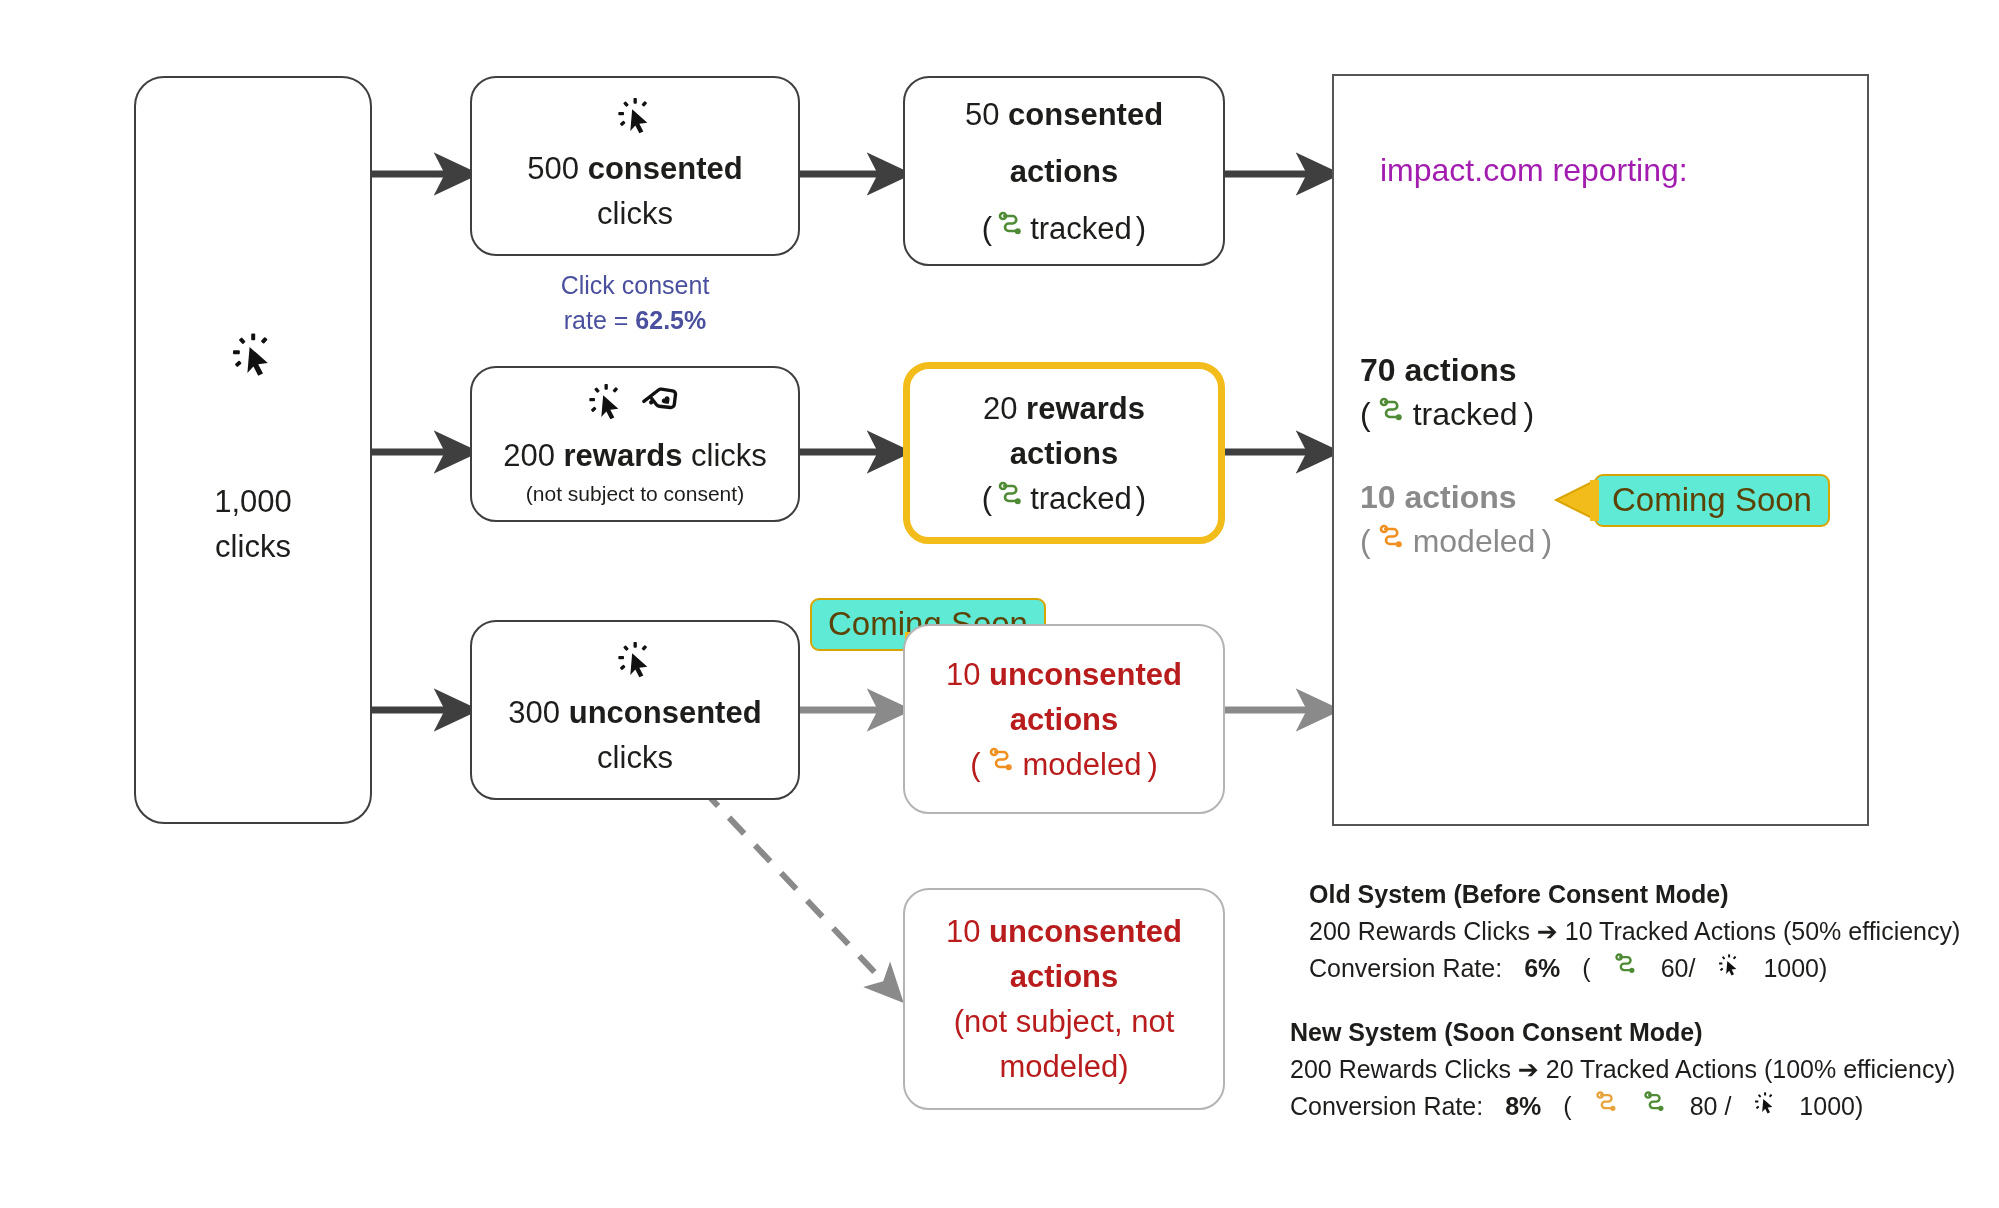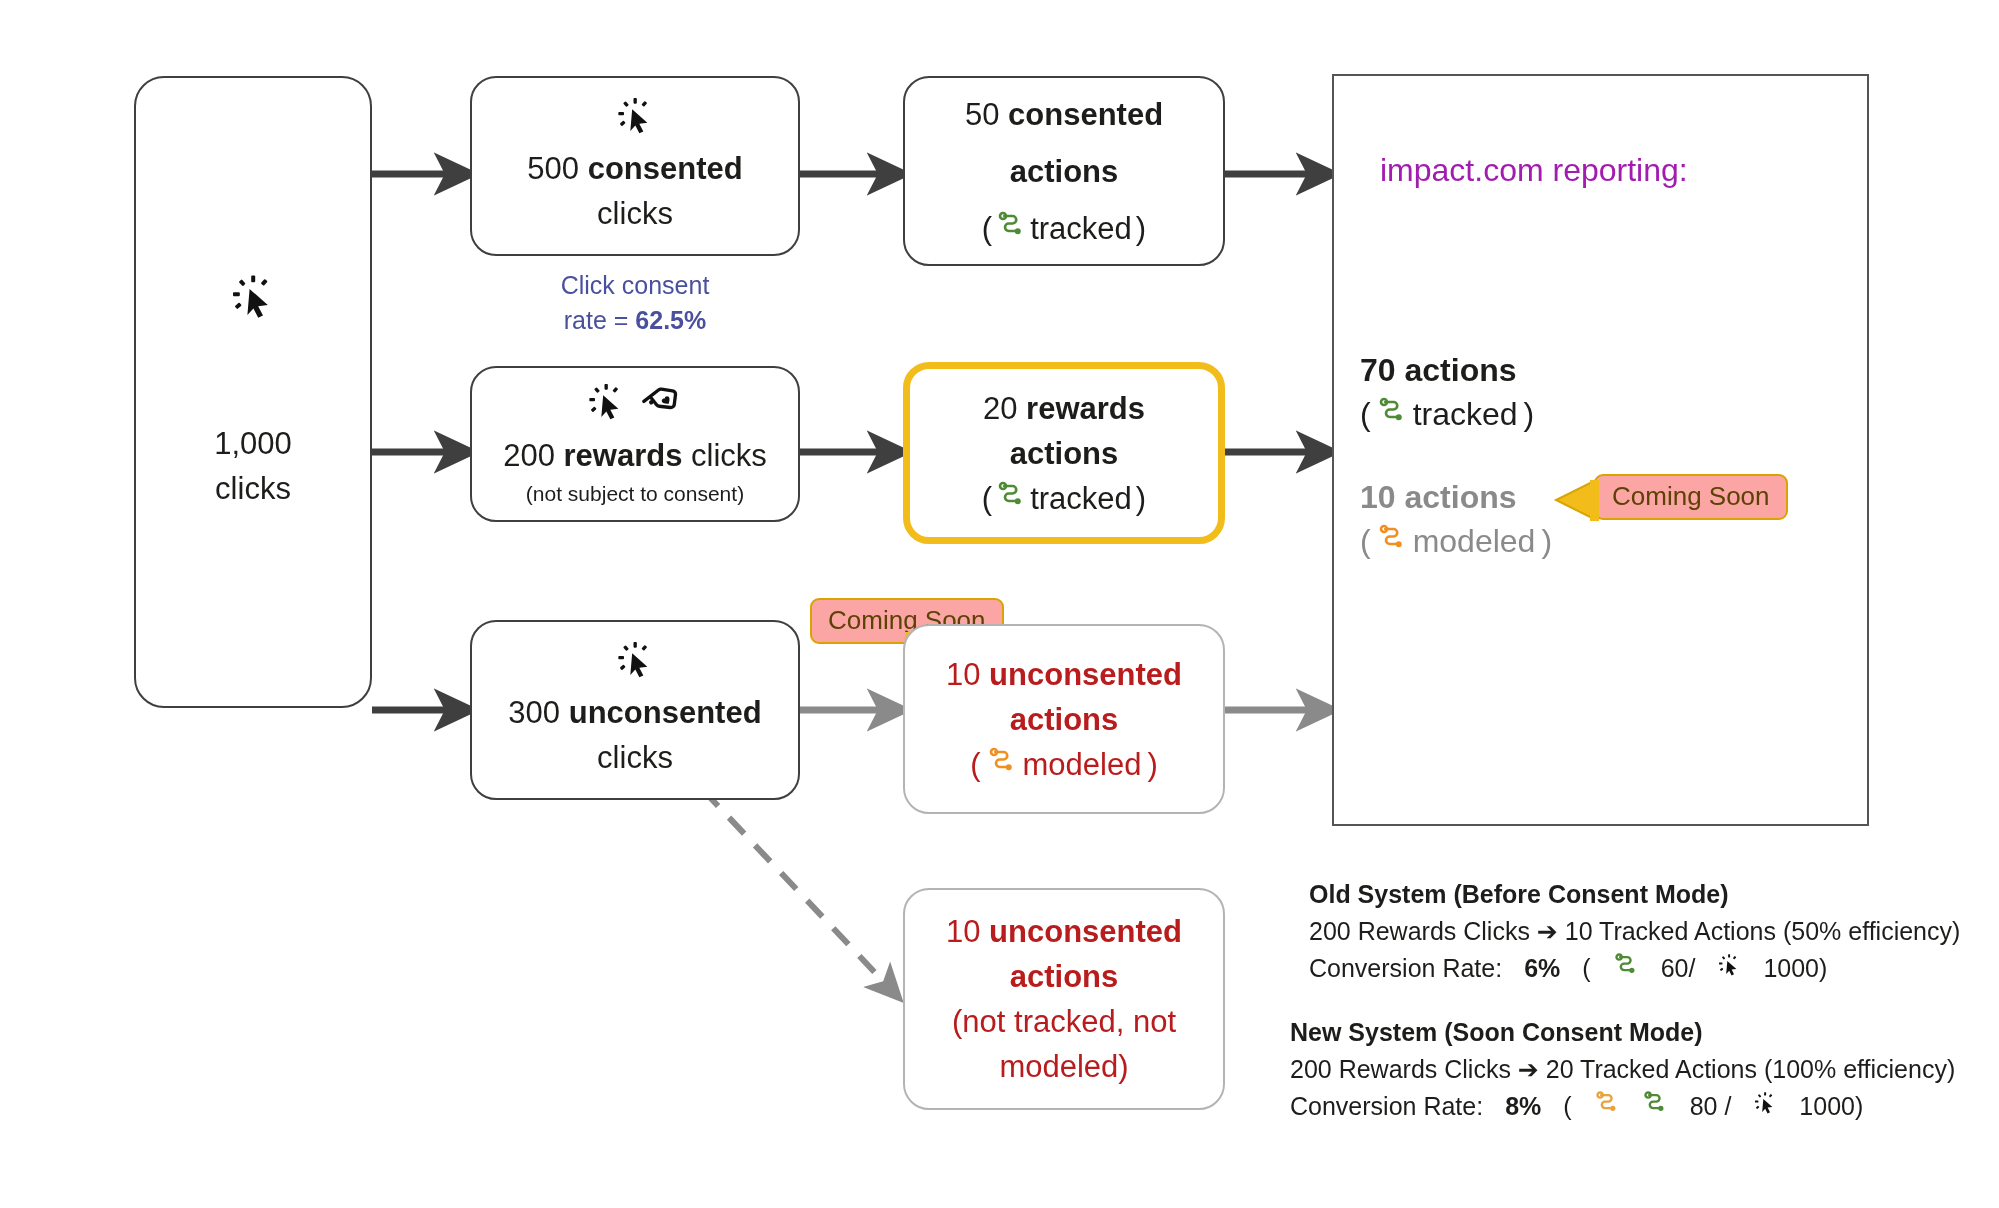--- a/index.html
+++ b/index.html
@@ -19,22 +19,22 @@
   .panel{border:2.5px solid #555;border-radius:0;justify-content:flex-start;align-items:flex-start;}
 
   .big{font-size:31px;line-height:45px;font-weight:400;}
   .big b{font-weight:700;}
   .sub{font-size:21px;line-height:28px;margin-top:2px;}
   .iconrow{display:flex;gap:16px;align-items:center;justify-content:center;margin-bottom:6px;}
 
   .consent-rate{position:absolute;text-align:center;color:#4a4f9e;font-size:25px;line-height:35px;}
   .consent-rate b{font-weight:700;}
 
-  .badge{position:absolute;background:#fca5a5;border:2px solid #d9a400;border-radius:9px;
-         color:#5d4206;font-size:26px;padding:7px 16px 9px 16px;line-height:1;white-space:nowrap;}
+  .badge{position:absolute;background:#5eead4;border:2px solid #d9a400;border-radius:9px;
+         color:#5d4206;font-size:33px;padding:7px 16px 9px 16px;line-height:1;white-space:nowrap;}
 
   .panel-title{position:absolute;font-size:32px;color:#a21caf;}
   .stat{position:absolute;font-size:32px;line-height:44px;}
   .stat .hd{font-weight:700;}
   .stat.grey{color:#8a8a8a;}
   .stat .rowline{display:flex;align-items:center;gap:6px;}
 
   .legend{position:absolute;font-size:25px;line-height:37px;color:#1d1d1b;white-space:nowrap;}
   .legend .ttl{font-weight:700;}
   .legend b{font-weight:700;}
@@ -74,21 +74,21 @@
 
     <line x1="372" y1="710" x2="470" y2="710" stroke="#3f3f3f" stroke-width="7" marker-end="url(#ah-dark)"></line>
 
     <line x1="800" y1="710" x2="903" y2="710" stroke="#8a8a8a" stroke-width="7" marker-end="url(#ah-grey)"></line>
 
     <line x1="1225" y1="710" x2="1332" y2="710" stroke="#8a8a8a" stroke-width="7" marker-end="url(#ah-grey)"></line>
 
     <line x1="703" y1="790" x2="898" y2="997" stroke="#8a8a8a" stroke-width="6" stroke-dasharray="22 16" marker-end="url(#ah-grey-d)"></line>
   </svg>
 
-  <div class="node rounded-thin" style="left:134px;top:76px;width:238px;height:632px;">
+  <div class="node rounded-thin" style="left:134px;top:76px;width:238px;height:748px;">
     <div class="iconrow" style="margin-bottom:96px;">
       <span class="ic">
         <svg width="48" height="48" viewBox="0 0 24 24">
           <g fill="#111">
             <rect x="11.1" y="1.2" width="2.0" height="3.4" rx="0.5"></rect>
             <rect x="16.6" y="3.2" width="2.0" height="3.0" rx="0.5" transform="rotate(42 17.6 4.7)"></rect>
             <rect x="5.6" y="3.4" width="2.0" height="3.0" rx="0.5" transform="rotate(-42 6.6 4.9)"></rect>
             <rect x="2.0" y="9.6" width="3.4" height="2.0" rx="0.5"></rect>
             <rect x="3.1" y="15.4" width="3.0" height="2.0" rx="0.5" transform="rotate(-42 4.6 16.4)"></rect>
             <path d="M10.3,8.0 L19.4,16.0 L14.6,16.6 L17.0,21.3 L14.6,22.4 L12.2,17.7 L9.2,21.0 Z"></path>
@@ -266,21 +266,21 @@
   </div>
 
   <div class="node muted-box" style="left:903px;top:888px;width:322px;height:222px;">
     <div class="big">
       <span>10</span>
       <b>unconsented</b>
     </div>
     <div class="big">
       <b>actions</b>
     </div>
-    <div class="big">(not tracked, not</div>
+    <div class="big">(not subject, not</div>
     <div class="big">modeled)</div>
   </div>
 
   <div class="node panel" style="left:1332px;top:74px;width:537px;height:752px;"></div>
 
   <div class="panel-title" style="left:1380px;top:152px;">impact.com reporting:</div>
 
   <div class="stat" style="left:1360px;top:348px;">
     <div class="hd">70 actions</div>
     <div class="rowline">

